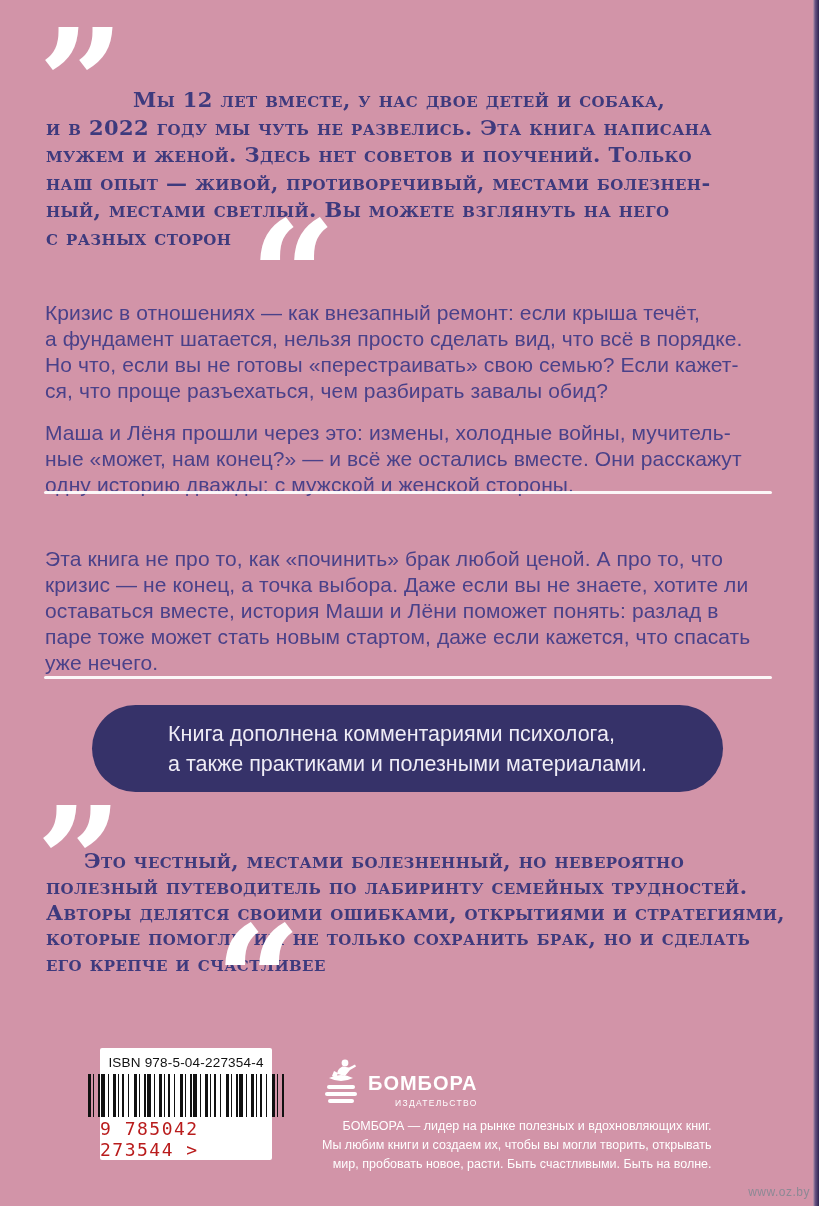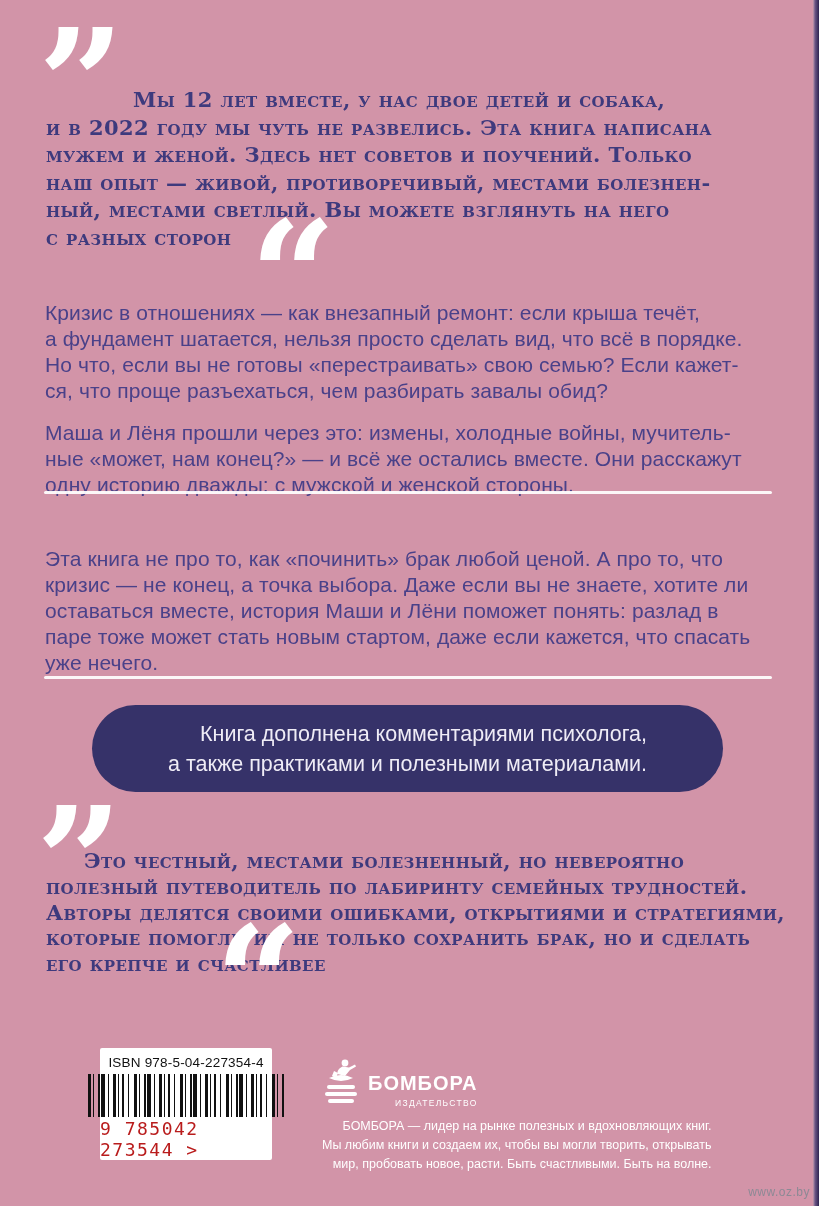--- a/index.html
+++ b/index.html
@@ -52,21 +52,21 @@
   }
   .hr1{top:491px;}
   .hr2{top:676px;}
   
   .banner{
     position:absolute;left:92px;top:705px;width:631px;height:87px;
     background:#363269;border-radius:44px;
     display:flex;align-items:center;justify-content:center;
   }
   .banner-text{
-    color:#efecf6;font-size:21.5px;line-height:30px;text-align:right;
+    color:#efecf6;font-size:21.5px;line-height:30px;text-align:left;
     white-space:pre;
   }
   
   .attribution{
     position:absolute;right:75px;top:952px;width:680px;
     text-align:right;color:#453c85;
   }
   .attr-name{font-size:22px;letter-spacing:1px;margin-bottom:8px;}
   .attr-role{font-size:18.5px;margin-bottom:3px;}
   .attr-books{font-size:18.5px;}

